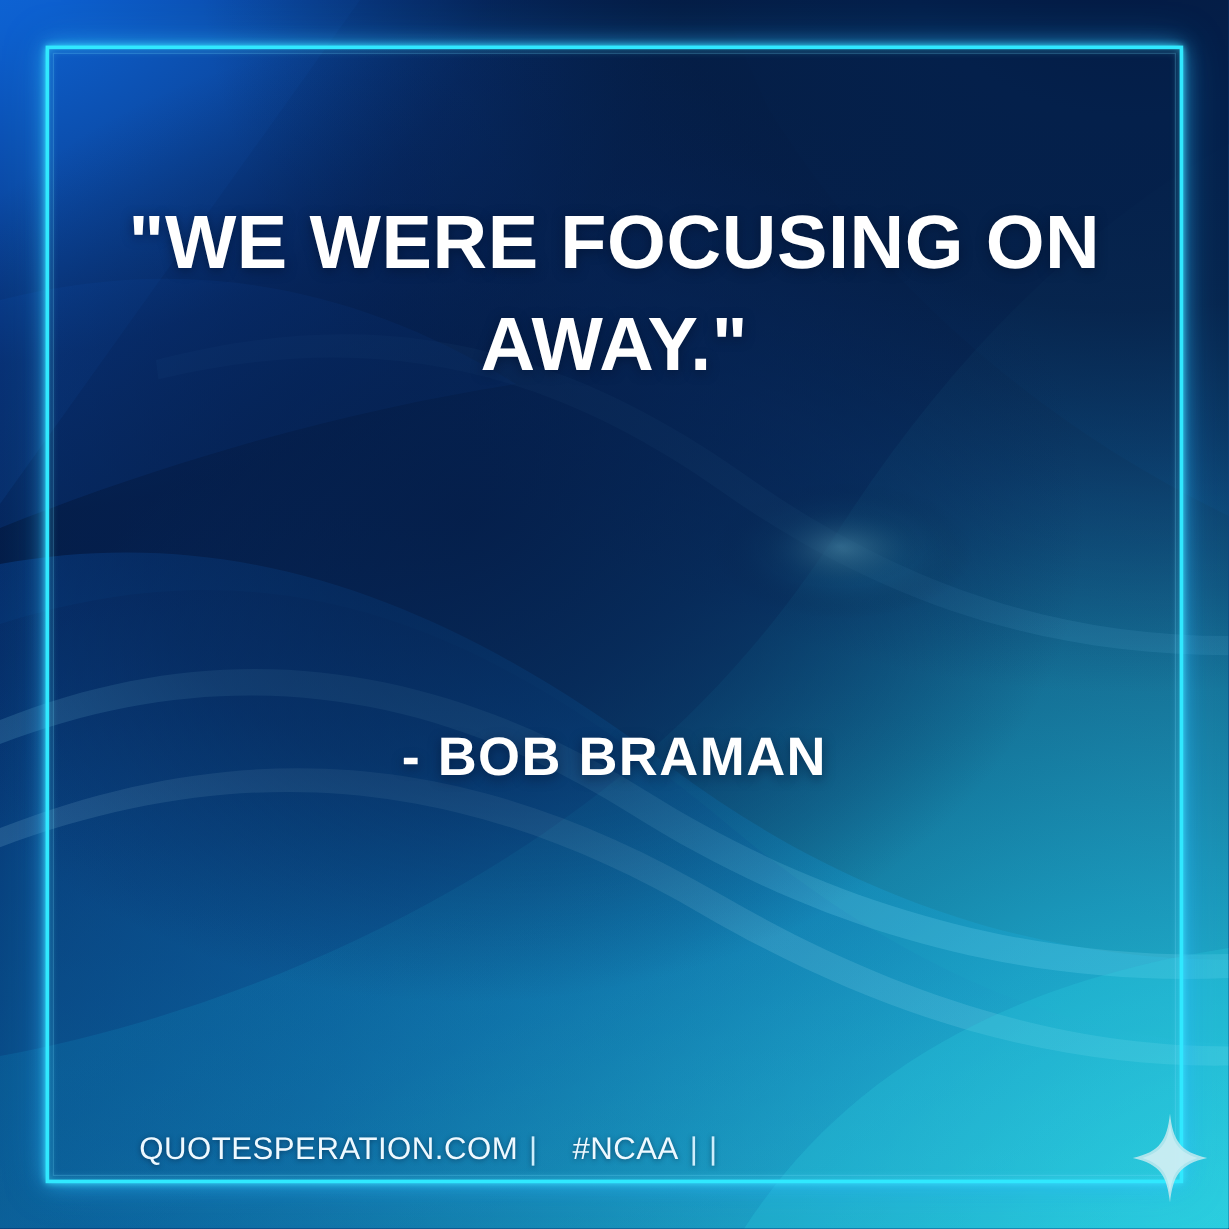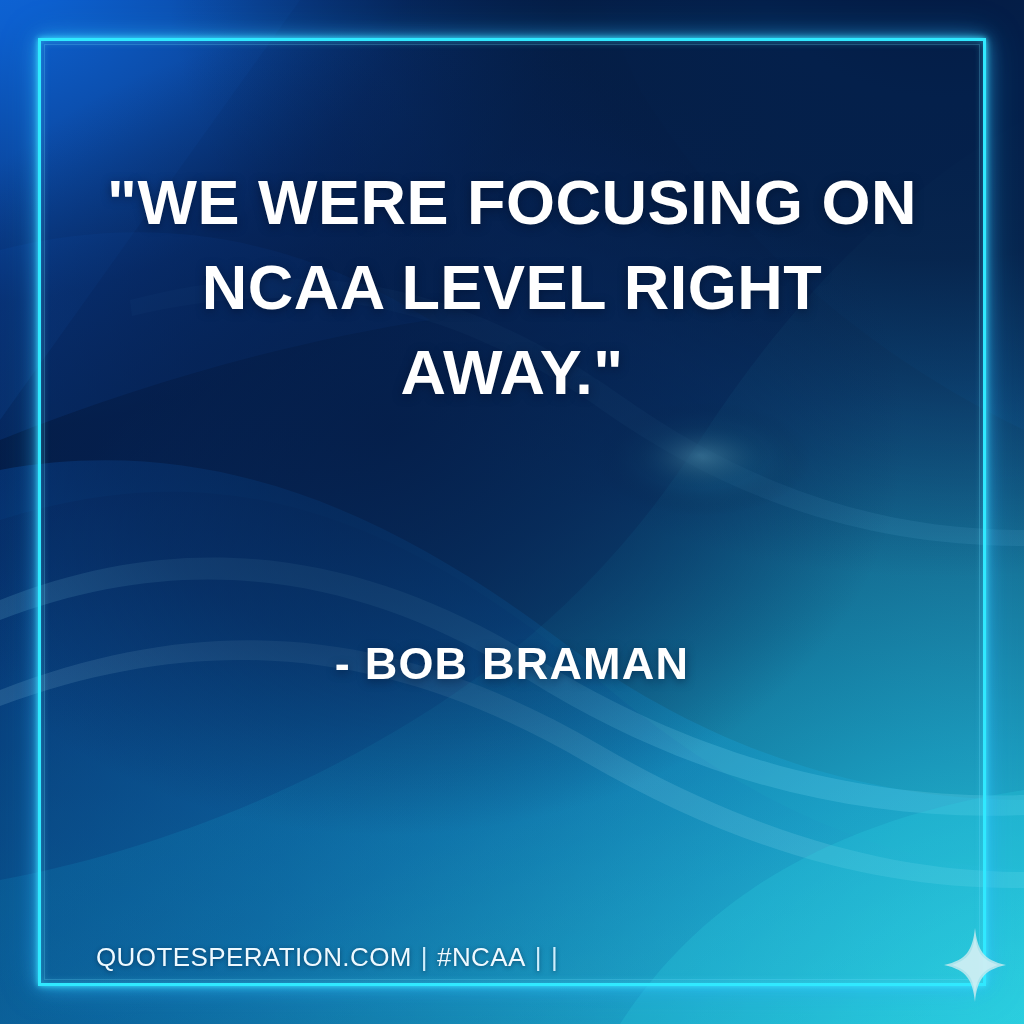--- a/index.html
+++ b/index.html
@@ -97,21 +97,20 @@
     left: 60px;
     right: 60px;
     top: 605px;
     text-align: center;
     color: #ffffff;
     font-size: 45px;
     font-weight: 700;
     letter-spacing: 1.2px;
     text-transform: uppercase;
     text-shadow: 0 2px 10px rgba(0,14,40,0.5);
-    margin-top: 33px;
   }
 
   
   .footer {
     position: absolute;
     left: 96px;
     top: 942px;
     display: flex;
     align-items: center;
     gap: 9px;
@@ -120,21 +119,21 @@
     font-weight: 300;
     letter-spacing: 0.4px;
     text-transform: uppercase;
     font-stretch: condensed;
     text-shadow: 0 1px 4px rgba(0,20,45,0.5);
   }
   .footer .sep {
     color: #cfeefc;
     font-weight: 300;
   }
-  .footer-item { white-space: nowrap; }
+  .footer-item { white-space: nowrap; margin-left: 20px; }
 
   .sparkle {
     position: absolute;
     left: 944px;
     top: 928px;
     width: 62px;
     height: 74px;
   }
 </style>
 </head>
@@ -206,21 +205,20 @@
 
   <div class="bg-topleft"></div>
   <div class="bg-topright"></div>
   <div class="bg-midshade"></div>
 
   <div class="frame"></div>
   <div class="frame-inner-line"></div>
 
   <div class="quote-block">
     <div class="quote-line">"WE WERE FOCUSING ON</div>
-    <div class="quote-line">NCAA LEVEL RIGHT</div>
     <div class="quote-line">AWAY."</div>
   </div>
 
   <div class="author">- BOB BRAMAN</div>
 
   <div class="footer">
     <span class="footer-item">QUOTESPERATION.COM</span>
     <span class="sep">|</span>
     <span class="footer-item">#NCAA</span>
     <span class="sep">|</span>

